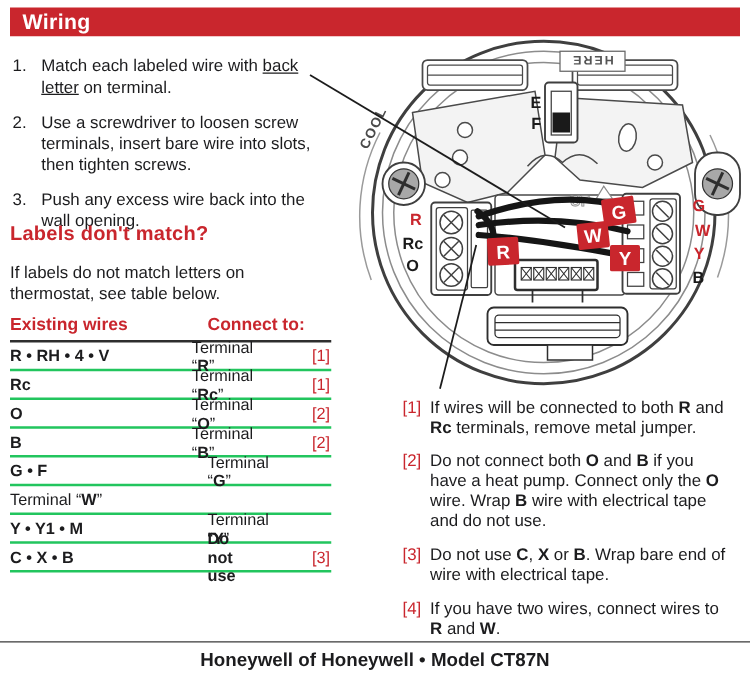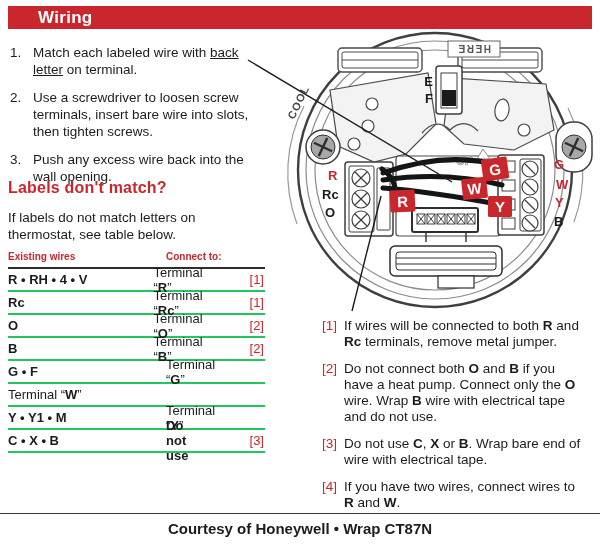--- a/index.html
+++ b/index.html
@@ -9,33 +9,33 @@
     overflow: hidden; font-family: "Liberation Sans", "DejaVu Sans", sans-serif;
     color: #1c1c1e;
   }
   
   .banner {
     position: absolute; left: 8px; top: 6px; width: 584px; height: 23px;
     background: #c9262d;
   }
   .banner-title {
     font-size: 17px; font-weight: bold; color: #ffffff; line-height: 23px;
-    padding-left: 10px; letter-spacing: 0.3px; margin-left: 20px;
+    padding-left: 10px; letter-spacing: 0.3px;
   }
   
   .instructions { position: absolute; left: 10px; top: 44px; width: 278px; font-size: 13.5px; line-height: 17px; }
   .instr { display: flex; margin-bottom: 11px; }
   .instr-num { flex: 0 0 23px; }
   .rich { white-space: pre-line; }
   
   .section-heading { position: absolute; left: 8px; top: 179px; font-size: 16px; font-weight: bold; color: #c9262d; letter-spacing: 0.2px; }
   .section-body { position: absolute; left: 8px; top: 209px; font-size: 13.5px; line-height: 17px; white-space: pre-line; }
   
   .wire-table { position: absolute; left: 8px; top: 251px; width: 257px; }
-  .tbl-head { display: flex; font-size: 10px; font-weight: bold; color: #c9262d; padding-bottom: 5px; border-bottom: 2px solid #2e2e2e; }
+  .tbl-head { display: flex; font-size: 14px; font-weight: bold; color: #c9262d; padding-bottom: 5px; border-bottom: 2px solid #2e2e2e; }
   .tbl-c1 { width: 158px; }
   .tbl-c2 { flex: 1; }
   .tbl-row { display: flex; align-items: center; height: 23px; border-bottom: 2px solid #22c55e; font-size: 13px; }
   .tbl-row .wires { width: 158px; font-weight: bold; }
   .tbl-row .connect { flex: 1; display: flex; align-items: center; gap: 47px; }
   .tbl-row .connect .rich { white-space: normal; }
   .tbl-row .ref { margin-left: auto; color: #c9262d; padding-right: 1px; }
   
   .footnotes { position: absolute; left: 322px; top: 318px; width: 276px; font-size: 13.5px; line-height: 16px; }
   .fn { display: flex; margin-bottom: 11px; }
@@ -337,15 +337,15 @@
 wire with electrical tape.</span></span>
     </div>
     <div class="fn">
       <span class="fn-marker">[4]</span>
       <span class="rich"><span>If you have two wires, connect wires to
 </span><span style="font-weight: bold;">R</span><span> and </span><span style="font-weight: bold;">W</span><span>.</span></span>
     </div>
   </div>
 
   <div class="footer-rule"></div>
-  <div class="footer-caption">Courtesy of Honeywell • Wrap CT87N</div>
+  <div class="footer-caption">Honeywell of Honeywell • Model CT87N</div>
 
 </div>
 
 </body></html>

